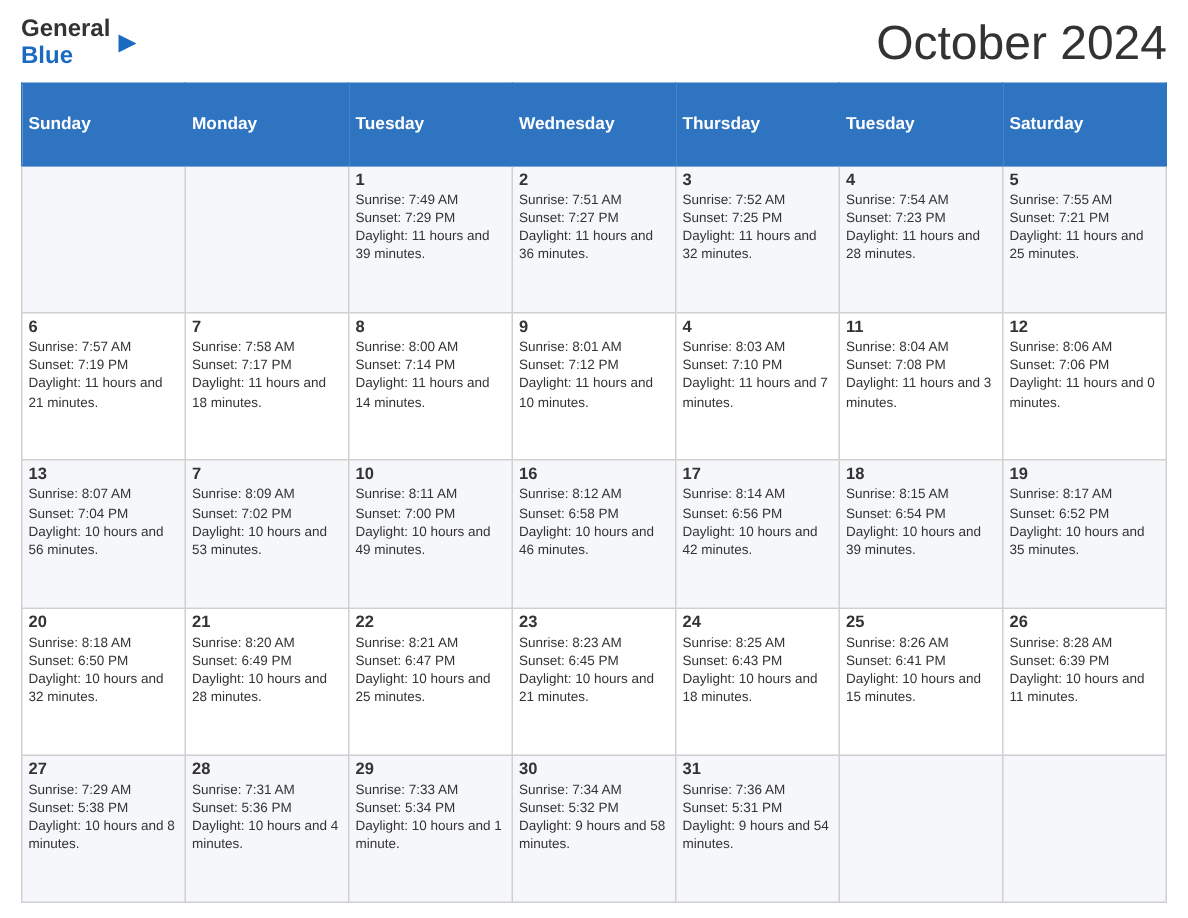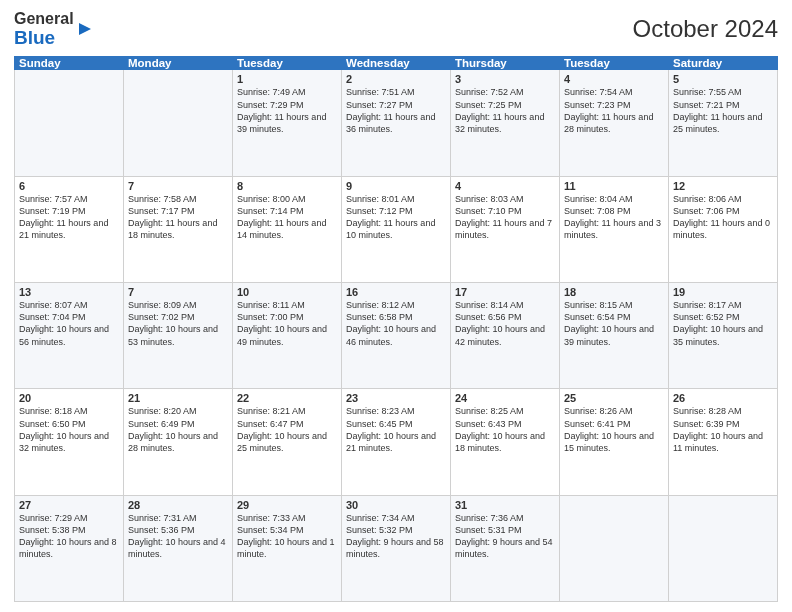--- a/index.html
+++ b/index.html
@@ -31,52 +31,52 @@
       display: flex;
       flex-direction: column;
       line-height: 1.1;
     }
     .logo-general {
       font-size: 16px;
       font-weight: bold;
       color: #333;
     }
     .logo-blue {
-      font-size: 19px;
+      font-size: 16px;
       font-weight: bold;
       color: #1a6abf;
     }
     .logo-icon {
       width: 18px;
       height: 18px;
       margin-left: 2px;
     }
     .title-section {
       text-align: right;
     }
     .month-title {
-      font-size: 24px;
+      font-size: 32px;
       font-weight: normal;
       color: #333;
     }
     .location {
       font-size: 14px;
       color: #555;
     }
     .calendar {
       width: 100%;
       border-collapse: collapse;
       flex: 1;
     }
     .calendar th {
       background-color: #2e74c0;
       color: #fff;
       font-size: 11.5px;
       font-weight: bold;
-      padding: 0 4px;
+      padding: 21px 4px;
       text-align: left;
       border: 1px solid #2e74c0;
     }
     .calendar td {
       border: 1px solid #d0d0d0;
       vertical-align: top;
       padding: 3px 4px;
       font-size: 9.5px;
       color: #333;
       width: calc(100% / 7);

